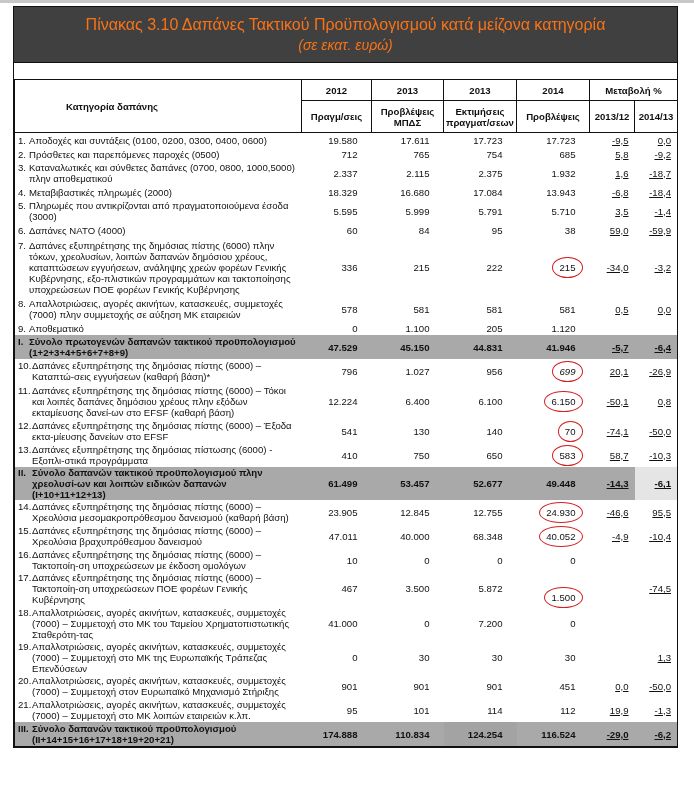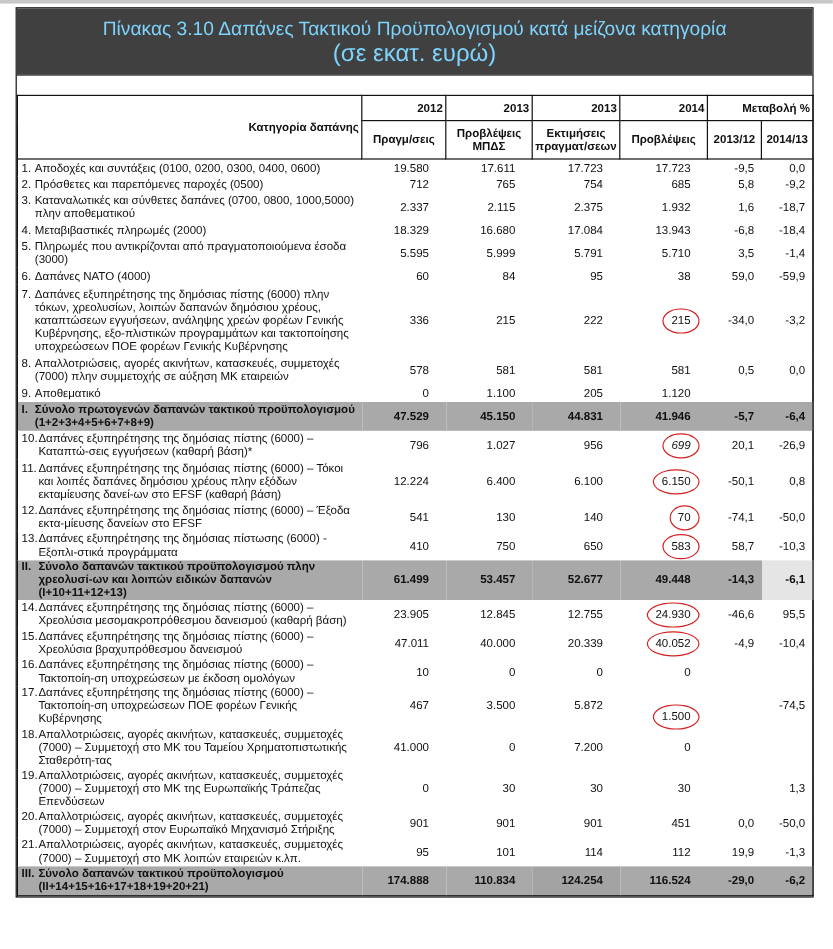--- a/index.html
+++ b/index.html
@@ -1,34 +1,34 @@
 <!DOCTYPE html>
 <html><head>
 <meta charset="utf-8">
 <style>
   html, body { margin: 0; padding: 0; background: #ffffff; }
   body { width: 694px; height: 791px; position: relative; overflow: hidden;
          font-family: "Liberation Sans", sans-serif; color: #111; }
   .topline { position: absolute; left: 0; top: 0; width: 694px; height: 3px; background: #c8c8c8; }
   .frame { position: absolute; left: 13px; top: 6px; width: 663px; border: 1px solid #111; border-bottom: 1px solid #111; }
-  .title-band { background: #404040; color: #7dd3fc; text-align: center; height: 55px;
+  .title-band { background: #404040; color: #f97316; text-align: center; height: 55px;
                 padding-top: 8px; box-sizing: border-box; font-size: 16px; line-height: 20px; }
-  .title-band .t2 { font-size: 20px; }
+  .title-band .t2 { font-size: 14px; font-style: italic; }
   .spacer { height: 16px; border-top: 1px solid #111; }
   table { border-collapse: collapse; width: 663px; table-layout: fixed; font-size: 9.6px; }
   col.c0 { width: 287px; } col.c1 { width: 70px; } col.c2 { width: 72px; } col.c3 { width: 73px; }
   col.c4 { width: 73px; } col.c5 { width: 45px; } col.c6 { width: 43px; }
   th { font-weight: bold; font-size: 9.6px; border: 1px solid #111; padding: 0 2px; }
-  thead tr.h1 th { height: 20px; text-align: right; }
+  thead tr.h1 th { height: 20px; }
   thead tr.h2 th { height: 31px; line-height: 11px; }
   th.cat { text-align: left; padding-left: 51px; }
   tbody td { padding: 0 2px; vertical-align: middle; line-height: 11px; }
   tbody td.lbl { padding-left: 3px; text-indent: 0; border-left: 1px solid #111; }
   tbody td.num { text-align: right; padding-right: 14px; }
-  tbody td.pct { text-align: right; padding-right: 6px; }
+  tbody td.pct { text-align: right; padding-right: 6px; text-decoration: underline; }
   tbody td.last { border-right: 1px solid #111; }
   .lblwrap { display: flex; }
   .lblwrap .n { width: 11px; flex: 0 0 auto; }
   .lblwrap .n.w2 { width: 14px; }
   tr.total td { background: #a9a9a9; font-weight: bold; }
   tr.total td.lbl, tr.total td.num, tr.total td.pct { }
   .circ { display: inline-block; border: 1px solid #d42020; border-radius: 50%; padding: 4px 6px; margin: -5px -7px; }
   tr.r1 td { height: 14px; } tr.r2 td { height: 24px; } tr.r3 td { height: 36px; } tr.r5 td { height: 60px; }
 </style>
 </head>
@@ -298,21 +298,21 @@
         </tr>
         <tr class="r2">
           <td class="lbl">
             <div class="lblwrap">
               <span class="n w2">15.</span>
               <span>Δαπάνες εξυπηρέτησης της δημόσιας πίστης (6000) – Χρεολύσια βραχυπρόθεσμου δανεισμού</span>
             </div>
           </td>
           <td class="num">47.011</td>
           <td class="num">40.000</td>
-          <td class="num">20.339</td>
+          <td class="num">68.348</td>
           <td class="num"><span class="circ" style="border-color: rgb(212, 32, 32);">40.052</span></td>
           <td class="pct">-4,9</td>
           <td class="pct last">-10,4</td>
         </tr>
         <tr class="r2">
           <td class="lbl">
             <div class="lblwrap">
               <span class="n w2">16.</span>
               <span>Δαπάνες εξυπηρέτησης της δημόσιας πίστης (6000) – Τακτοποίη-ση υποχρεώσεων με έκδοση ομολόγων</span>
             </div>

